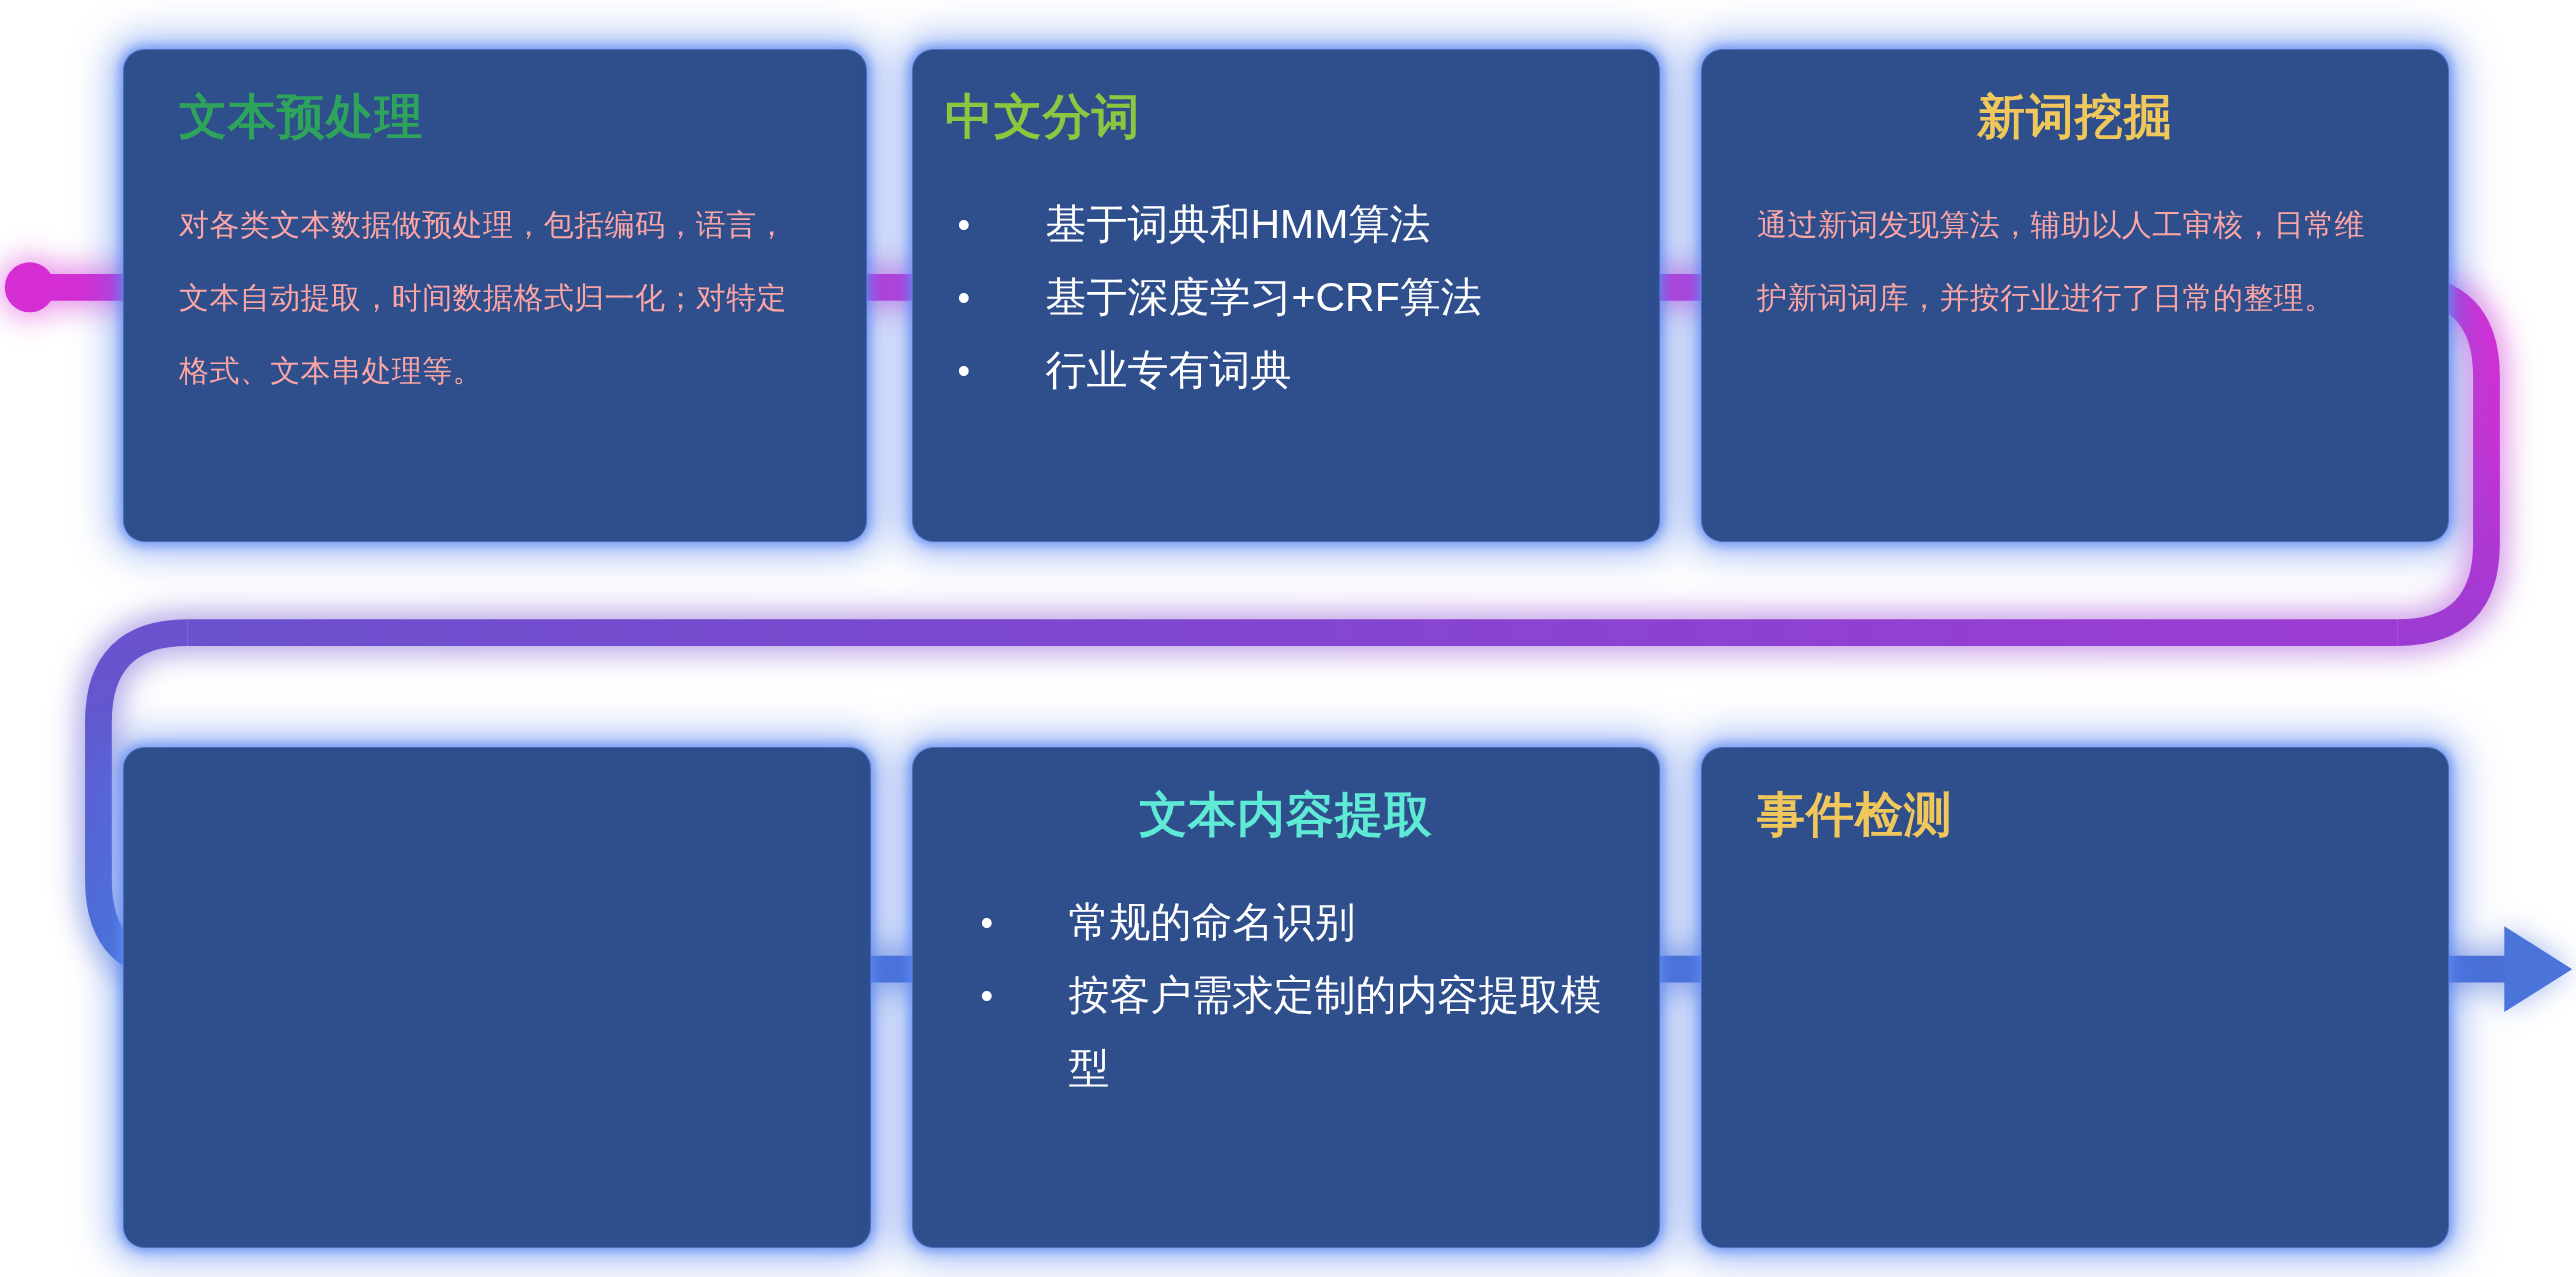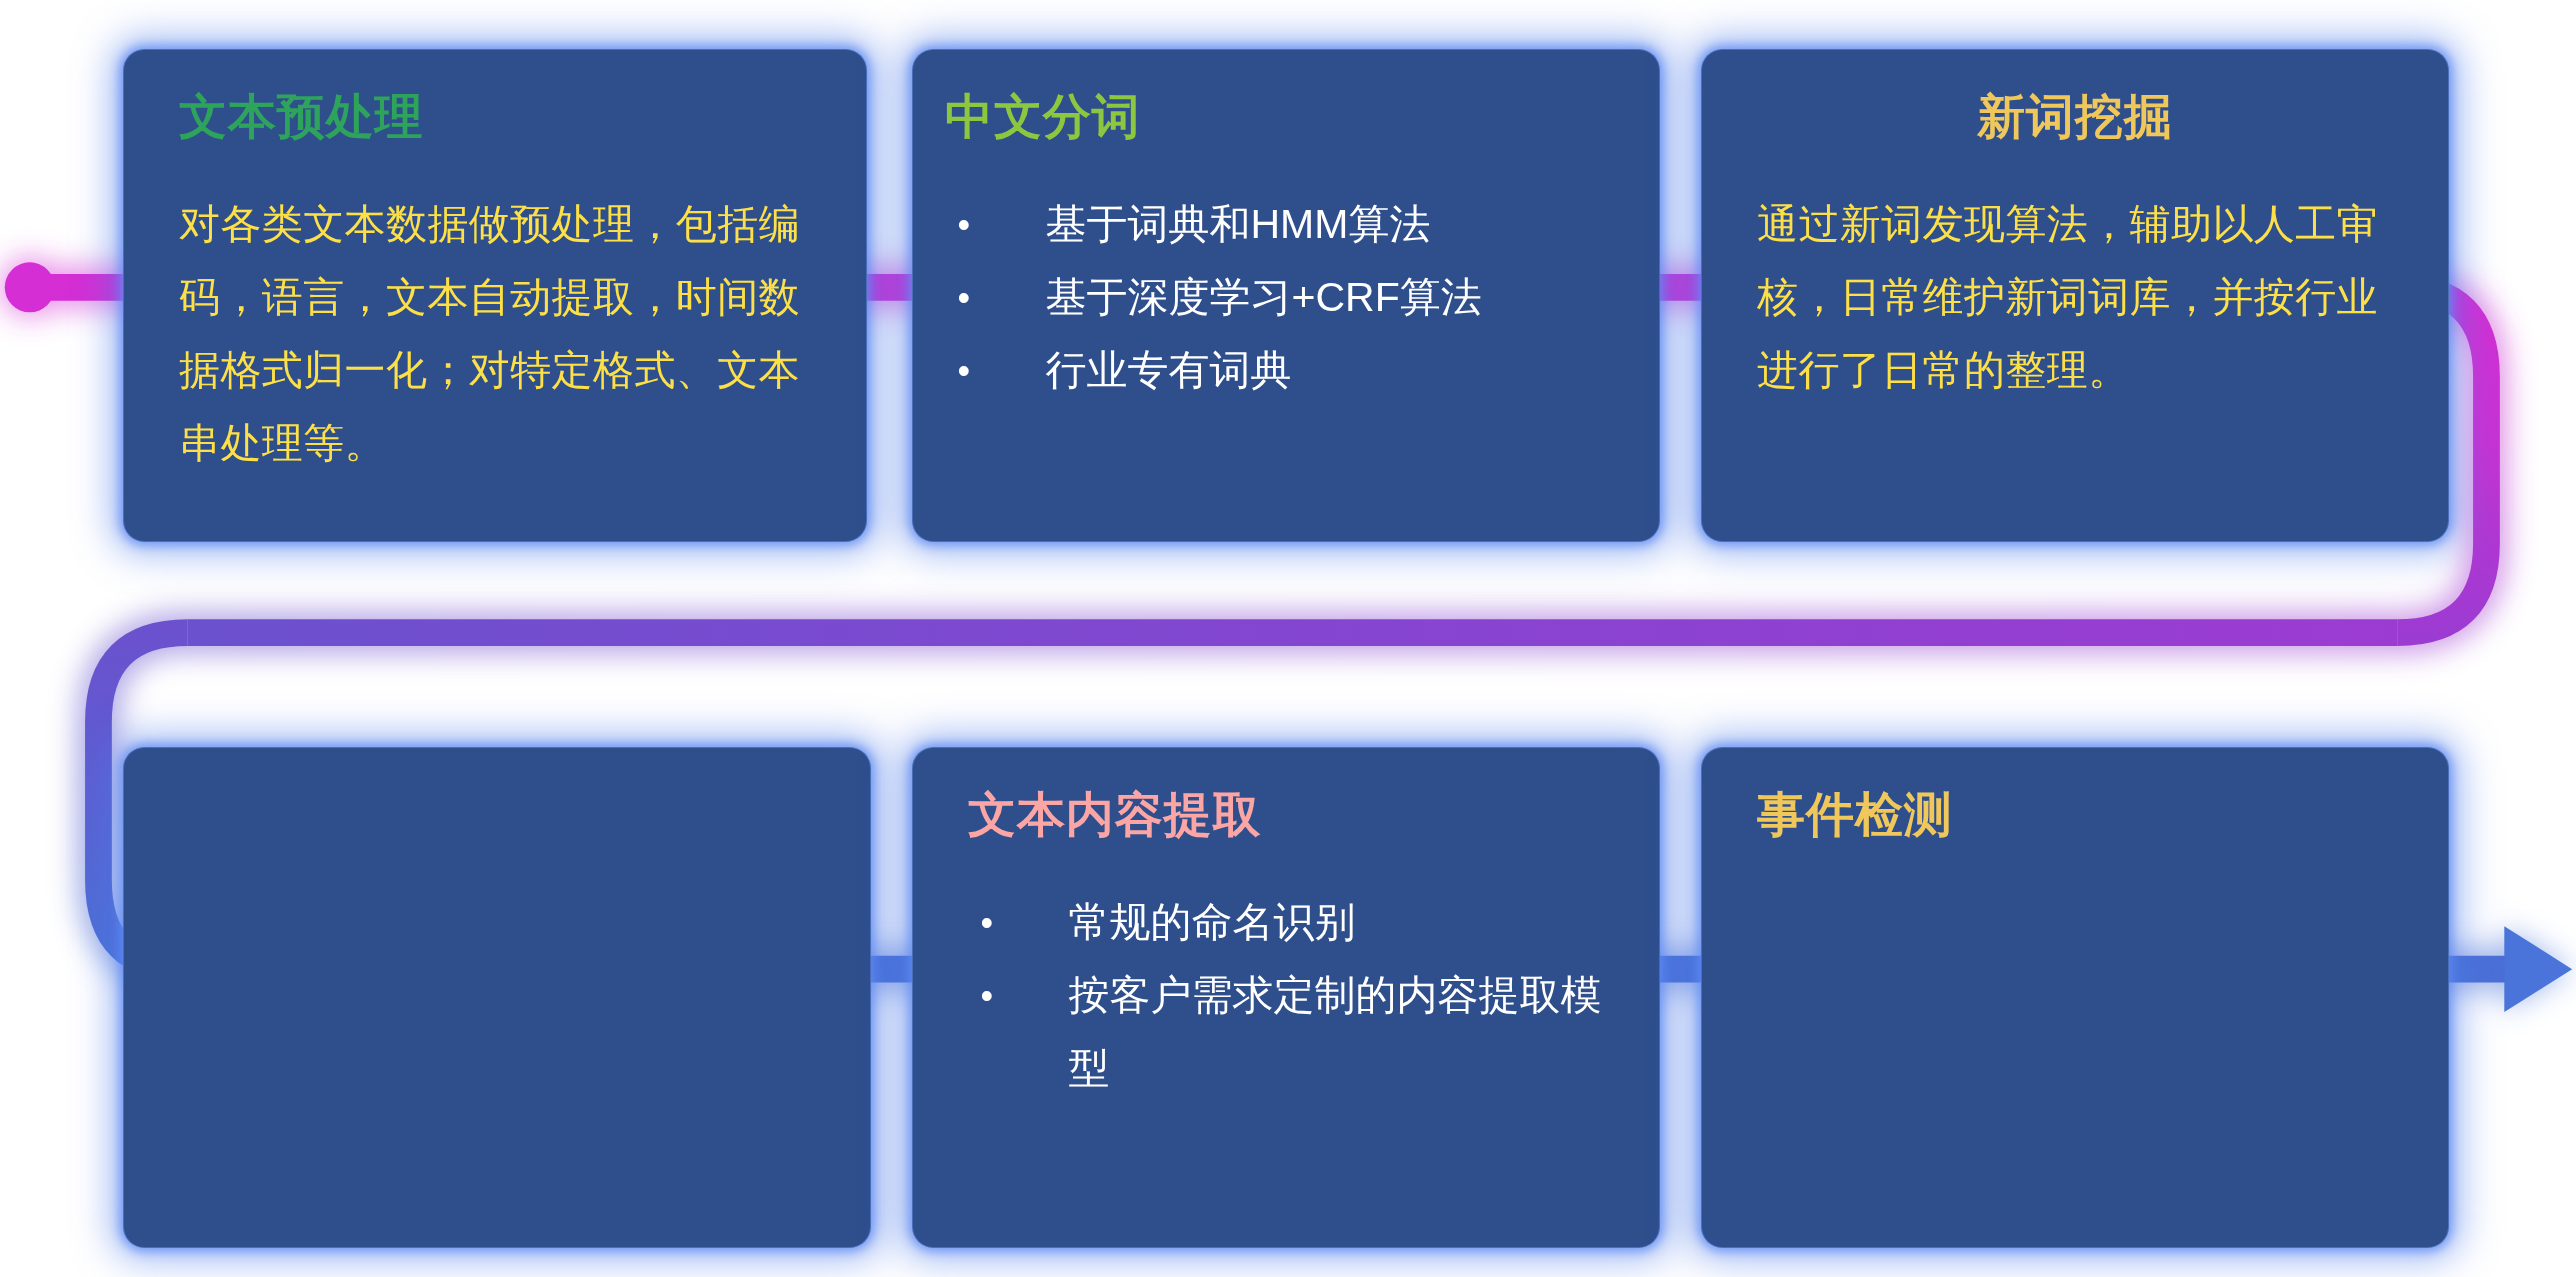--- a/index.html
+++ b/index.html
@@ -42,22 +42,22 @@
 
   .card-title {
     margin: 0 0 41px 0;
     font-size: 48px;
     font-weight: 700;
     line-height: 1.25;
     letter-spacing: 0.9px;
   }
   .card-body {
     margin: 0;
-    color: #fde047;
-    font-size: 41px;
+    color: #fca5a5;
+    font-size: 30px;
     line-height: 73px;
     letter-spacing: 0.4px;
   }
   .card-bullets {
     list-style: none;
     margin: 0;
     padding: 0 0 0 12.5px;
   }
   .bullet {
     display: flex;
@@ -138,21 +138,21 @@
 
 <section class="card c3">
   <h2 class="card-title" style="color: rgb(239, 199, 90); text-align: center;">新词挖掘</h2>
   <p class="card-body">通过新词发现算法，辅助以人工审核，日常维护新词词库，并按行业进行了日常的整理。</p>
 </section>
 
 <section class="card c4">
 </section>
 
 <section class="card c5">
-  <h2 class="card-title" style="color: #fca5a5;">文本内容提取</h2>
+  <h2 class="card-title" style="color: #5eead4; text-align: center;">文本内容提取</h2>
   <ul class="card-bullets">
     <li class="bullet">
       <span class="dot">•</span>
       <span class="bullet-text">常规的命名识别</span>
     </li>
     <li class="bullet">
       <span class="dot">•</span>
       <span class="bullet-text">按客户需求定制的内容提取模型</span>
     </li>
   </ul>

